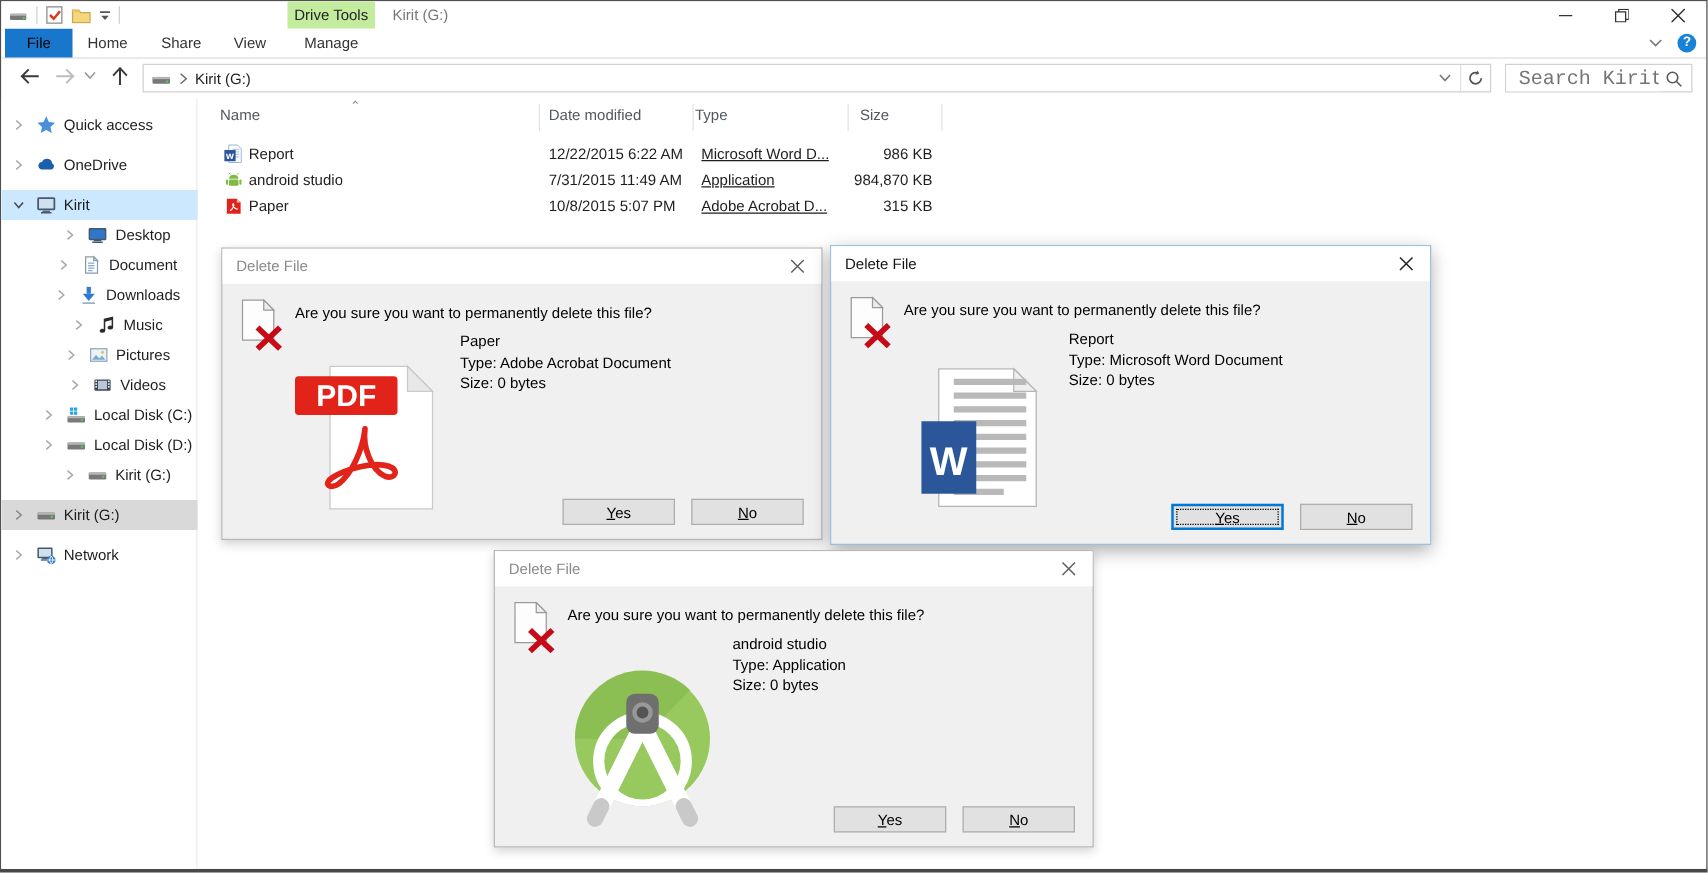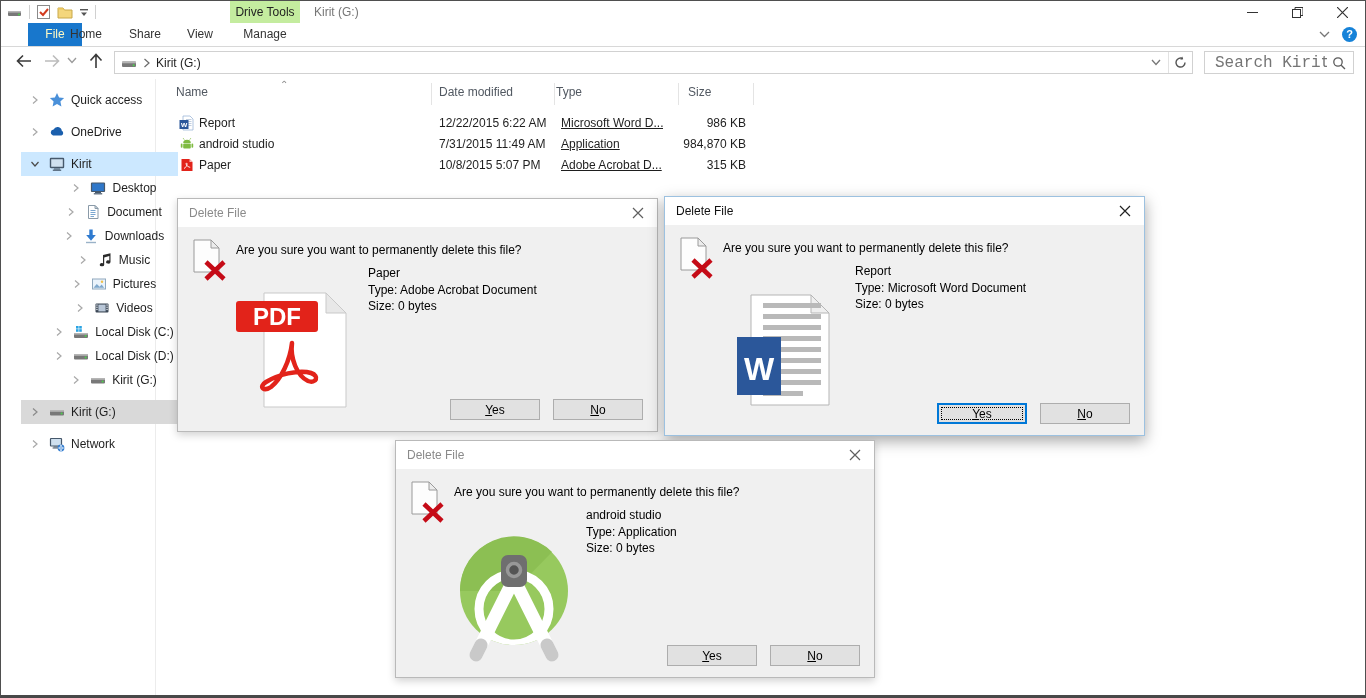--- a/index.html
+++ b/index.html
@@ -16,21 +16,21 @@
   .qat-sep { width:1px; height:14px; background:#d0d0d0; }
   .drivetools-tab {
     position:absolute; left:229px; top:0; width:70px; height:22px;
     background:#c4ec9f; color:#222; text-align:center; line-height:22px; font-size:12px;
   }
   .win-title { position:absolute; left:313px; top:4px; color:#767676; font-size:12px; }
   .win-controls { position:absolute; right:0; top:0; display:flex; }
   .win-btn { width:45px; height:22px; display:flex; align-items:center; justify-content:center; }
   
   .ribbonrow { position:absolute; left:0; top:22px; width:100%; height:24px; background:#fff; border-bottom:1px solid #d8d8d8; }
-  .file-tab { position:absolute; left:3px; top:0; width:54px; height:23px; background:#1877cc; color:#fef9c3; text-align:center; line-height:23px;margin-left:24px; }
+  .file-tab { position:absolute; left:3px; top:0; width:54px; height:23px; background:#1877cc; color:#000000; text-align:center; line-height:23px; }
   .rtab { position:absolute; top:0; height:23px; line-height:23px; color:#333; text-align:center; }
   .ribbon-right { position:absolute; right:8px; top:0; height:23px; display:flex; align-items:center; gap:12px; }
   .help-circle { width:15px; height:15px; border-radius:50%; background:#1682d8; color:#fff; font-size:11px; font-weight:bold; text-align:center; line-height:15px; }
   
   .navrow { position:absolute; left:0; top:46px; width:100%; height:32px; background:#fff; }
   .nav-ico { position:absolute; top:5px; }
   .addressbar {
     position:absolute; left:113px; top:4px; width:1079px; height:23px;
     background:#fff; border:1px solid #d1d1d1; display:flex; align-items:center;
   }
@@ -42,21 +42,21 @@
     border:1px solid #d1d1d1; background:#fff;
   }
   .searchbox input {
     position:absolute; left:0; top:0; width:124px; height:21px; border:0; outline:none;
     font-family:Liberation Mono, monospace; font-size:16px; padding:2px 2px 2px 10px; color:#333;
   }
   .searchbox input::placeholder { color:#757575; opacity:1; }
   .search-glyph { position:absolute; right:7px; top:4px; }
   
   .main { position:absolute; left:0; top:78px; width:100%; height:617px; background:#fff; }
-  .sidebar { position:absolute; left:0; top:0; width:135px; height:100%; background:#fff; border-right:1px solid #ececec; padding-top:9px;margin-left:20px; }
+  .sidebar { position:absolute; left:0; top:0; width:157px; height:100%; background:#fff; border-right:1px solid #ececec; padding-top:9px; }
   .side-item { position:relative; height:24px; display:flex; align-items:center; width:157px; }
   .side-item.gap { margin-top:8px; }
   .side-item.lvl0 { padding-left:8px; }
   .side-item.lvl1 { padding-left:28px;justify-content:center; }
   .side-item.sel-blue { background:#cce8ff; }
   .side-item.sel-gray { background:#d9d9d9; }
   .chev { width:12px; height:12px; margin-right:8px; flex:0 0 12px; }
   .side-ico { width:16px; height:16px; margin-right:6px; flex:0 0 16px; }
   .side-label { white-space:nowrap; }
   

